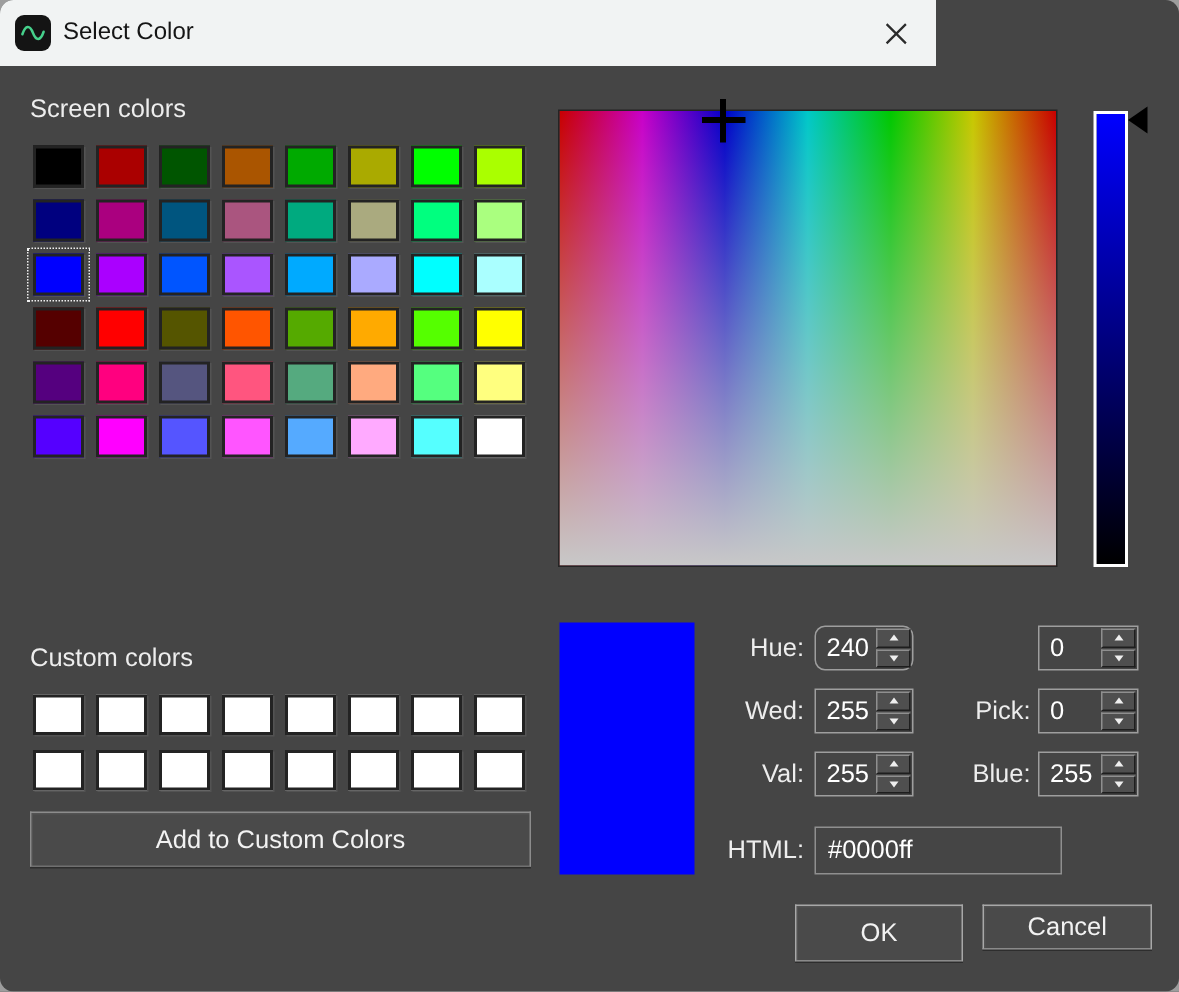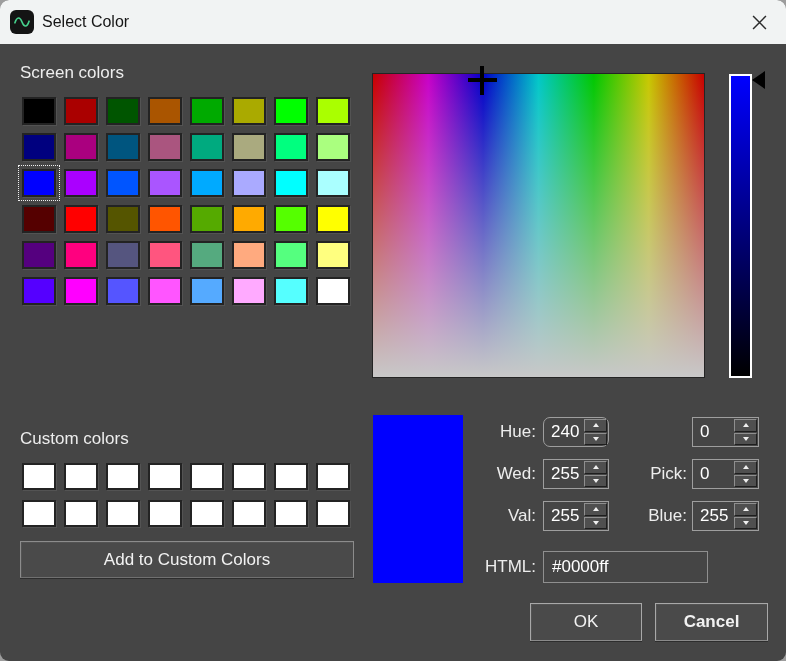--- a/index.html
+++ b/index.html
@@ -1,21 +1,21 @@
 <!DOCTYPE html>
 <html><head>
 <meta charset="utf-8">
 <style>
   * { margin:0; padding:0; box-sizing:border-box; }
   html,body { background:#9d9d9d; font-family:"Liberation Sans", sans-serif; }
   .screen { position:relative; width:786px; height:661px; background:#9d9d9d; }
   .dialog { position:absolute; inset:0; border-radius:9px; overflow:hidden; background:#454545; }
 
   
-  .titlebar { position:absolute; left:0; top:0; width:786px; height:44px; background:#f1f3f3; }
+  .titlebar { position:absolute; left:0; top:0; width:624px; height:44px; background:#f1f3f3; }
   .app-icon { position:absolute; left:10px; top:10px; width:24px; height:24px; background:#141414; border-radius:6px; display:flex; align-items:center; justify-content:center; }
   .title-text { position:absolute; left:42px; top:0; height:44px; line-height:44px; font-size:16px; color:#151515; }
   .close-btn { position:absolute; right:12px; top:7px; width:30px; height:30px; display:flex; align-items:center; justify-content:center; cursor:pointer; }
 
   
   .lbl { position:absolute; color:#ededed; font-size:17px; }
   .btn { position:absolute; background:#4a4a4a; border:1px solid #8c8c8c; border-bottom-color:#707070; color:#f2f2f2; font-size:17px; display:flex; align-items:center; justify-content:center; box-shadow: inset 1px 1px 0 rgba(255,255,255,.05), 0 1px 0 rgba(0,0,0,.35); cursor:pointer; }
   .btn.bright { border-color:#a8a8a8; border-bottom-color:#8a8a8a; }
 
   
@@ -223,16 +223,16 @@
         <div class="spin-btn">
             <div class="tri-down"></div>
           </div>
       </div>
     </div>
 
     <div class="spin-label" style="left:420px; top:552px;">HTML:</div>
     <div class="html-field">#0000ff</div>
 
     <div class="btn bright" style="left:530px; top:603px; width:112px; height:38px;">OK</div>
-    <div class="btn bright" style="left:655px; top:603px; width:113px; height:38px;font-weight:bold;">Cancel</div>
+    <div class="btn bright" style="left:655px; top:603px; width:113px; height:30px;">Cancel</div>
 
   </div>
 </div>
 
 </body></html>

